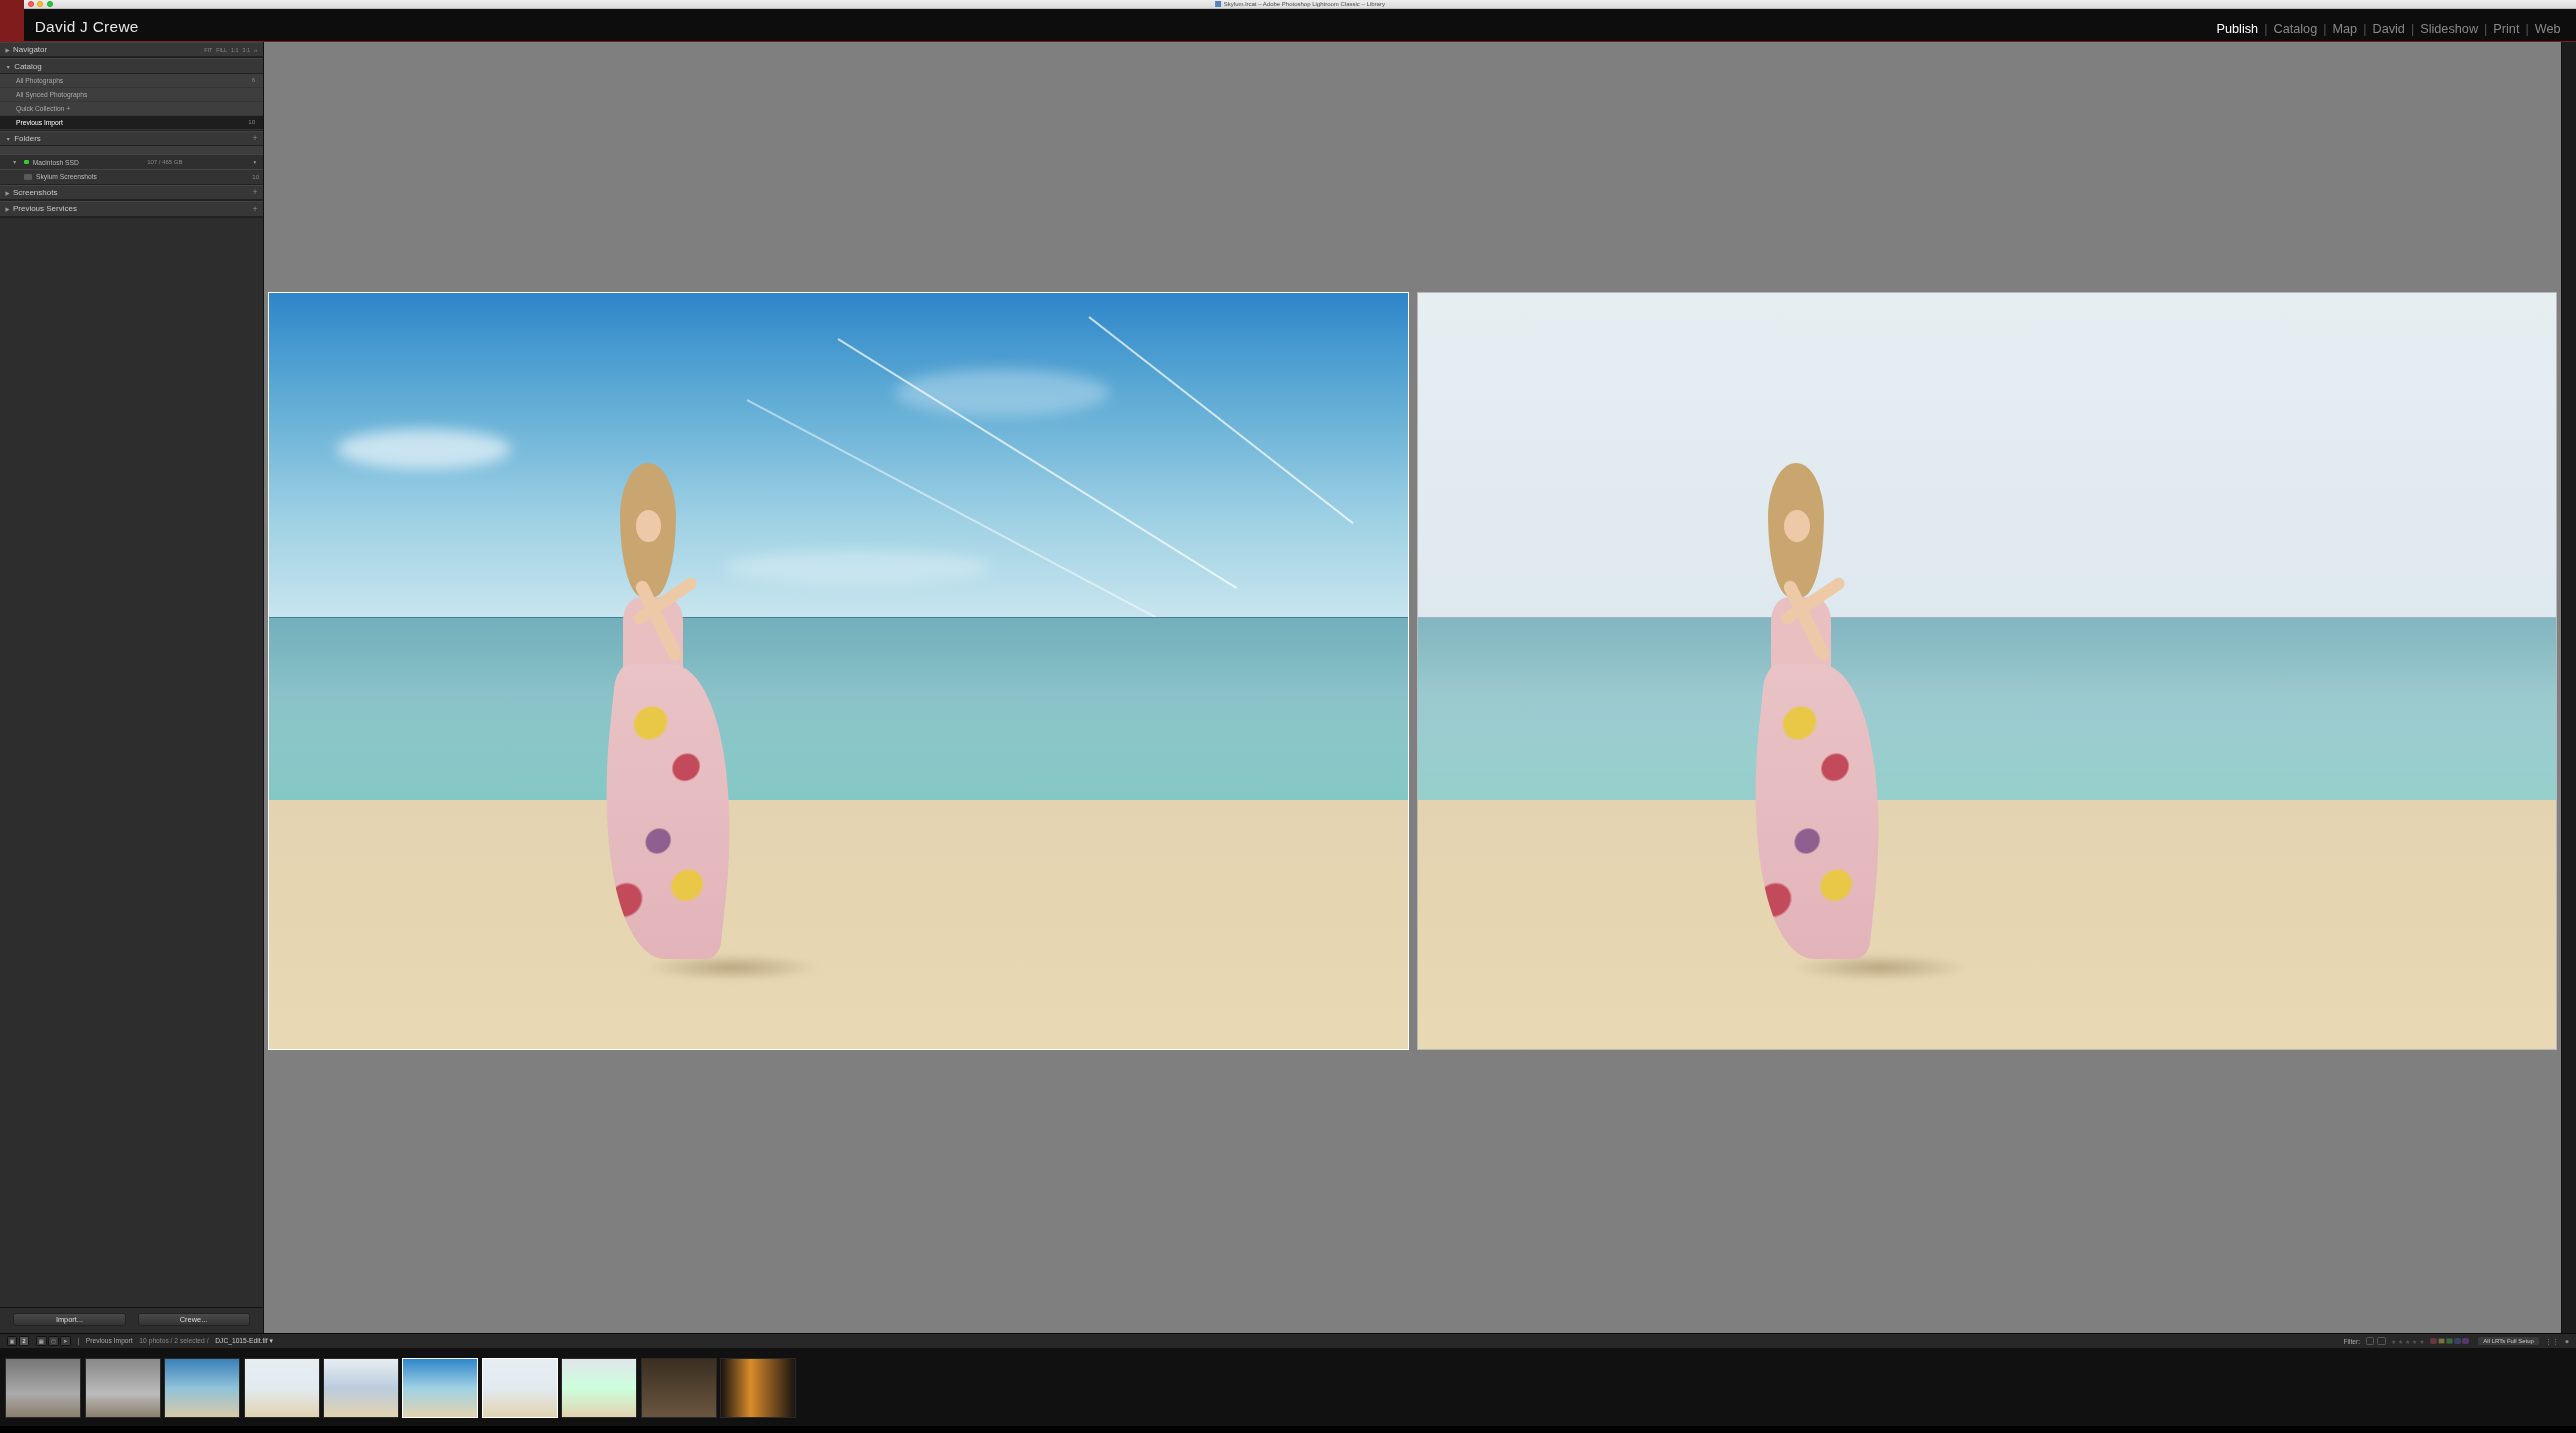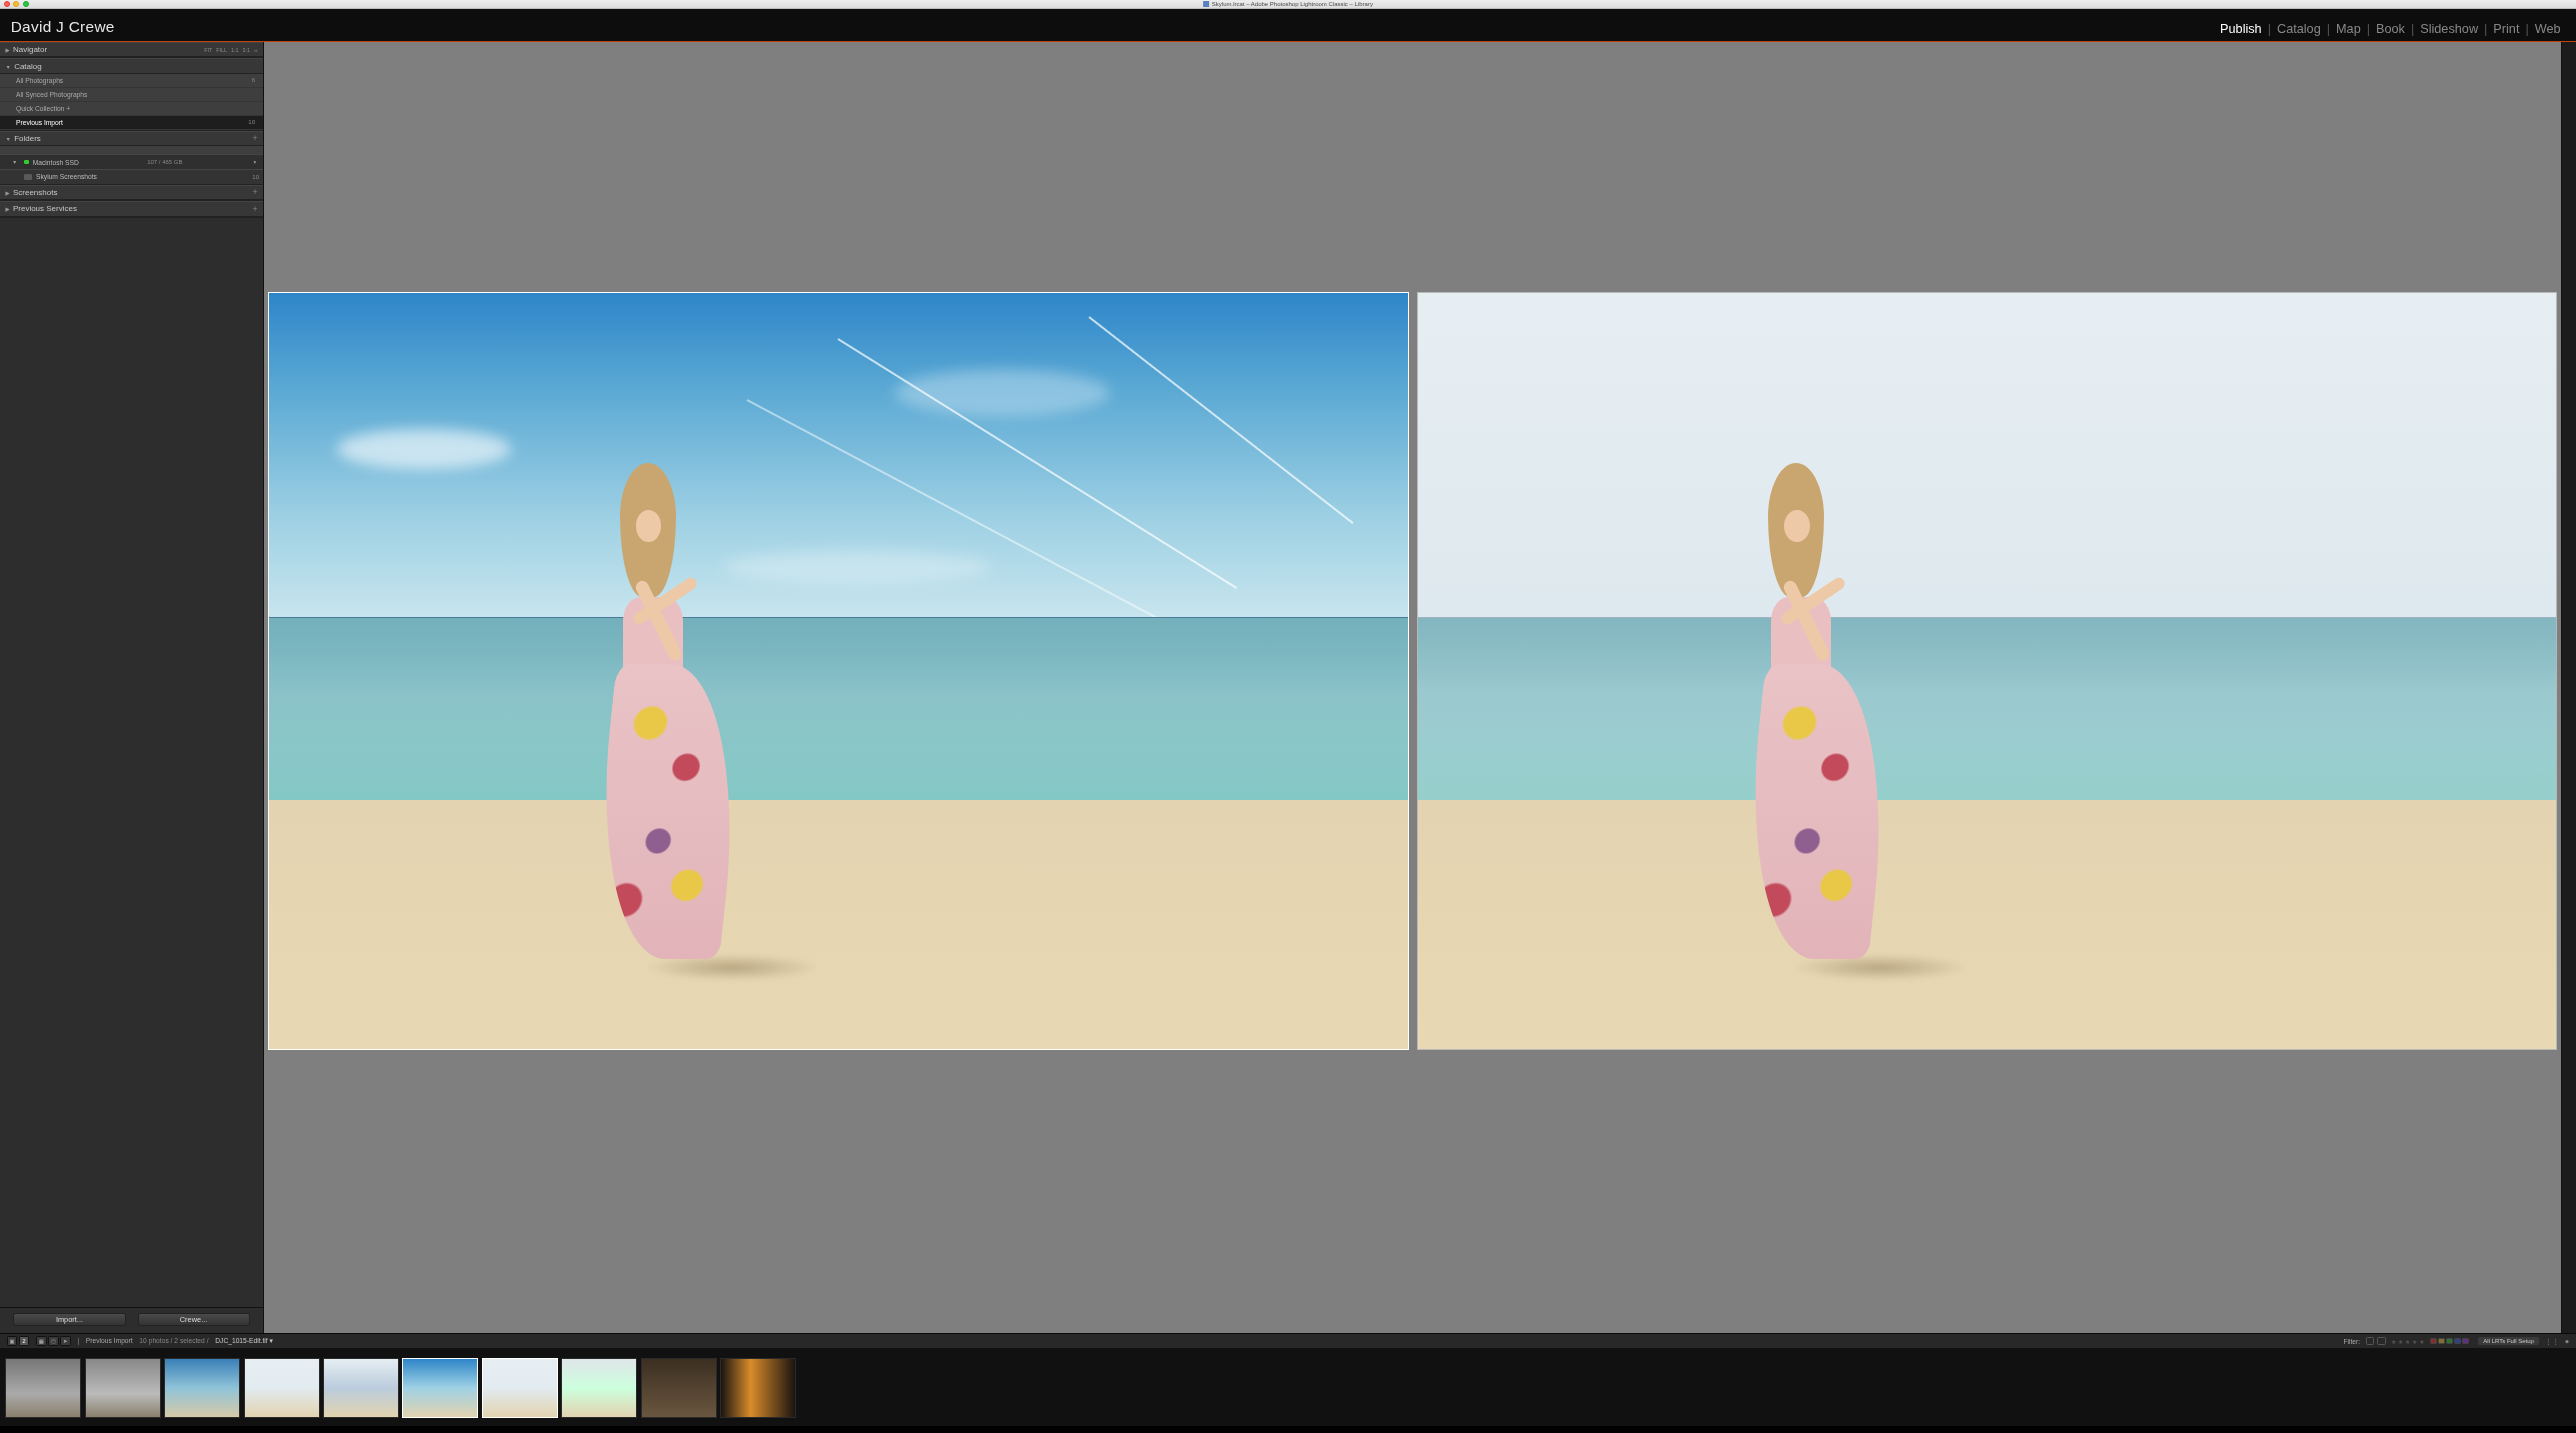--- a/index.html
+++ b/index.html
@@ -1,17 +1,17 @@
 <!DOCTYPE html>
 <html style="font-size:10.7px"><head>
 <meta charset="utf-8">
 <style>
 * { margin:0; padding:0; box-sizing:border-box; font-family:"Lucida Grande","Segoe UI",Arial,sans-serif; user-select:none; }
 html,body { width:100%; height:100%; background:#3a3a3a; overflow:hidden; }
-#app { width:2576px; height:1434px; background:#c2410c; position:relative; transform-origin:0 0; }
+#app { width:2576px; height:1434px; background:#7f1d1d; position:relative; transform-origin:0 0;padding-left:24px; }
 .mac-titlebar { height:9.4px; background:linear-gradient(#ededed,#dcdcdc); display:flex; align-items:center; padding:0 4px; font-size:6px; color:#555; justify-content:space-between; border-bottom:0.7px solid #bcbcbc; position:relative;}
 .traffic { display:flex; gap:3.4px;}
 .traffic span { width:6px; height:6px; border-radius:50%; display:block; }
 .tr-red{background:#ff5f57;border:0.7px solid #e33e32;}
 .tr-yel{background:#ffbd2e;border:0.7px solid #e0a017;}
 .tr-grn{background:#28c940;border:0.7px solid #17a82c;}
 .mac-title { position:absolute; left:50%; transform:translateX(-50%); display:flex; align-items:center; gap:2.7px;}
 .mac-title .doc-icon{width:6px;height:6px;background:#5a7fbf;}
 .mac-title span{font-size:6px;color:#4a4a4a;}
 
@@ -136,21 +136,21 @@
 
   <div class="lr-header">
     <div class="identity">David J Crewe</div>
     <div class="modules">
       <span class="mod active">Publish</span>
         <span class="sep">|</span>
       <span class="mod">Catalog</span>
         <span class="sep">|</span>
       <span class="mod">Map</span>
         <span class="sep">|</span>
-      <span class="mod">Book</span>
+      <span class="mod">David</span>
         <span class="sep">|</span>
       <span class="mod">Slideshow</span>
         <span class="sep">|</span>
       <span class="mod">Print</span>
         <span class="sep">|</span>
       <span class="mod">Web</span>
     </div>
   </div>
 
   <div class="lr-body">

